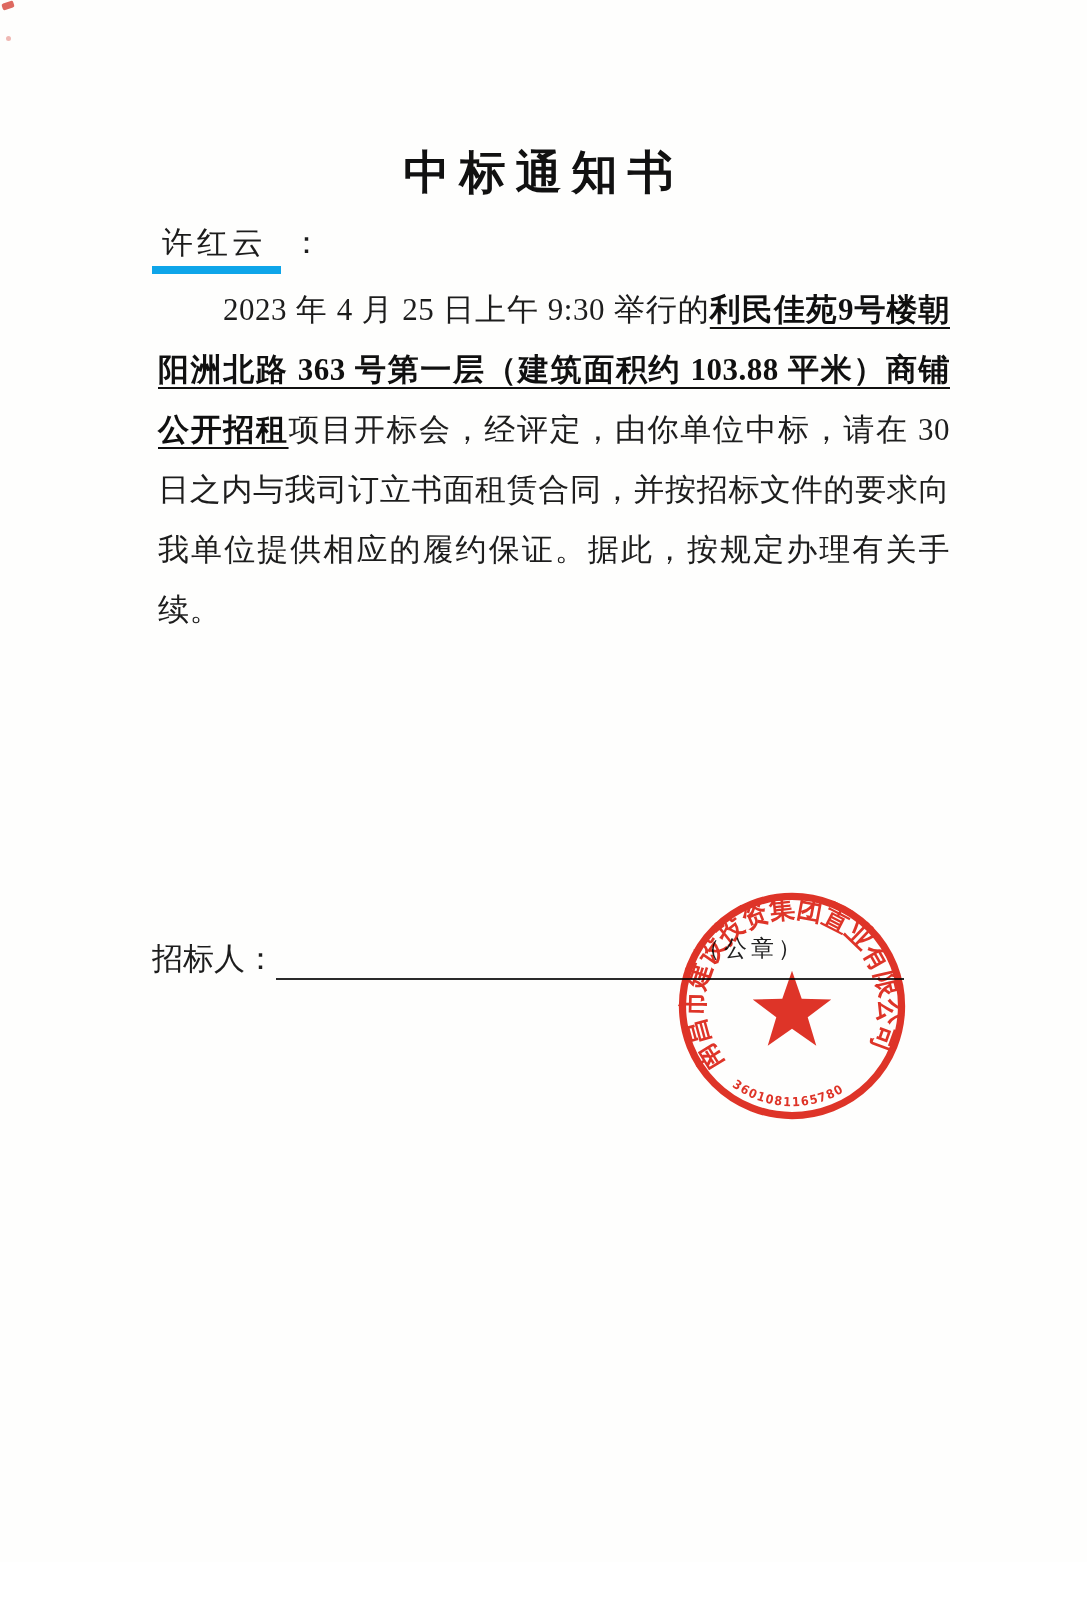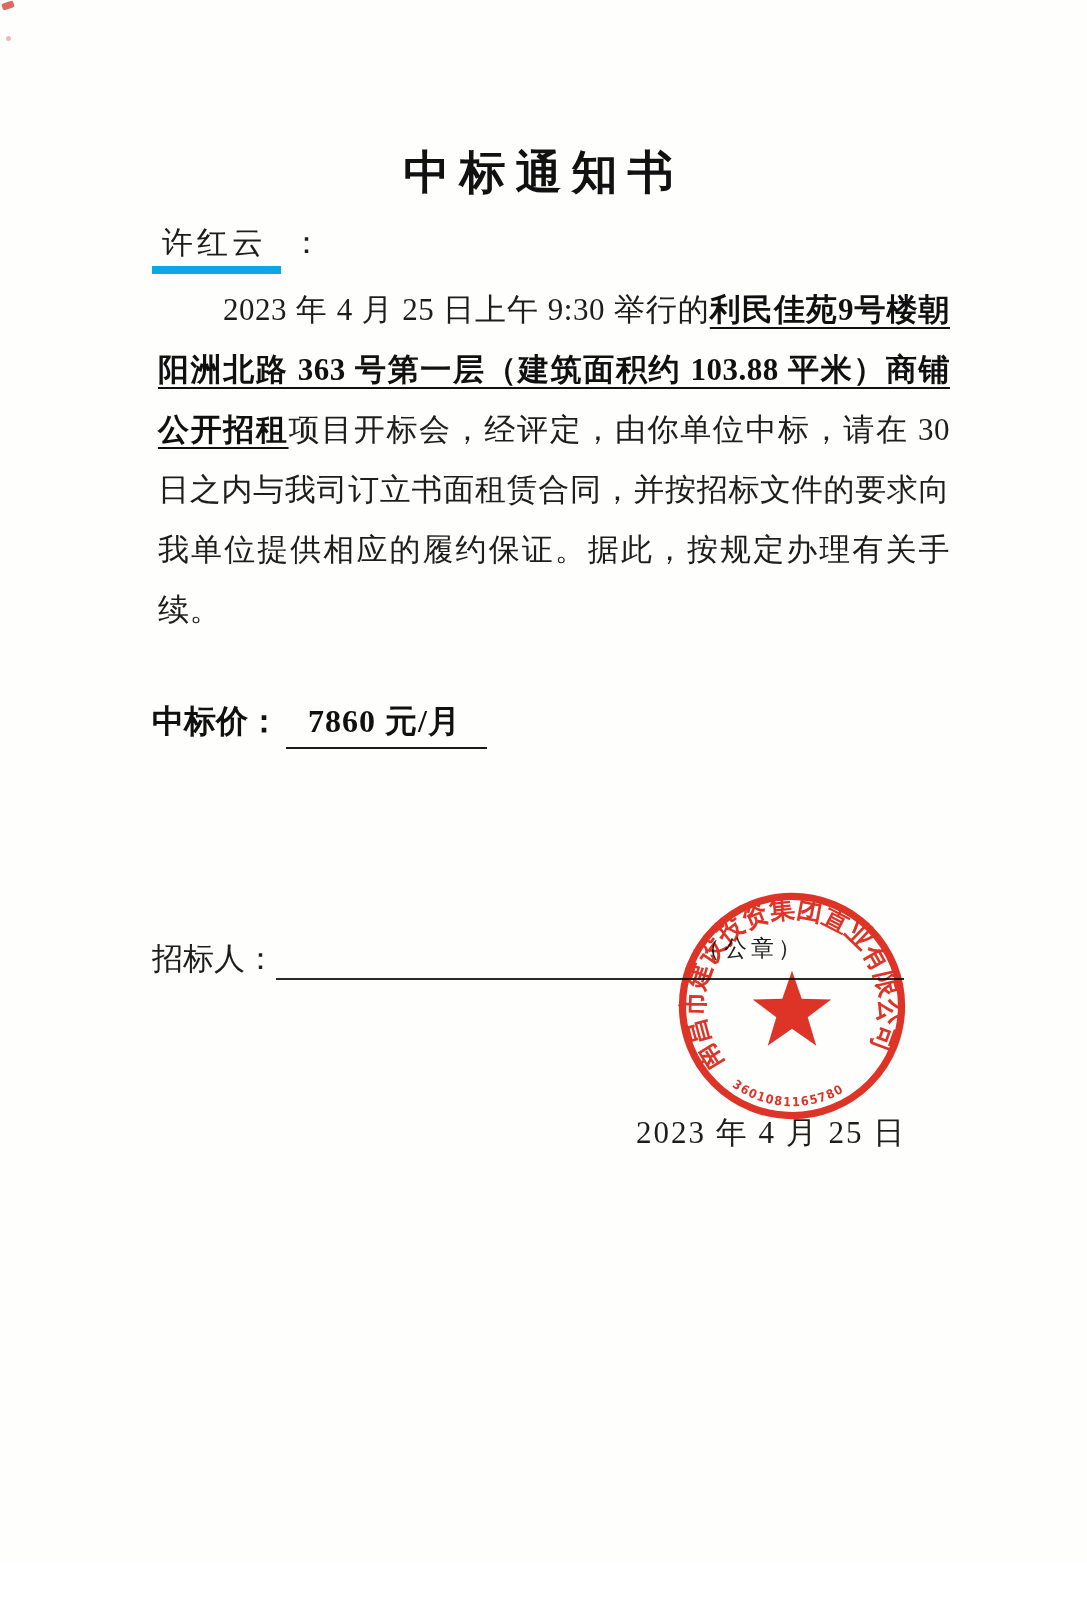--- a/index.html
+++ b/index.html
@@ -130,23 +130,20 @@
   <div class="doc-title">中标通知书</div>
 
   <div class="addressee-line">
     <span class="addressee-name">许红云</span><span class="addressee-colon">：</span>
   </div>
 
   <div class="body-para">
     <span>2023 年 4 月 25 日上午 9:30 举行的</span><span class="bold-underline">利民佳苑9号楼朝阳洲北路 363 号第一层（建筑面积约 103.88 平米）商铺公开招租</span><span>项目开标会，经评定，由你单位中标，请在 30 日之内与我司订立书面租赁合同，并按招标文件的要求向我单位提供相应的履约保证。据此，按规定办理有关手续。</span>
   </div>
 
-  <div class="price-line">
-    <span>中标价：</span><span class="price-value">7860 元/月</span>
-  </div>
 
   <div class="bidder-line">
     <span>招标人：</span><span class="bidder-underline"></span>
   </div>
 
   <div class="seal-placeholder">（公章）</div>
 
   <div class="seal-wrap">
     <svg width="248" height="248" viewBox="0 0 240 240">
       <defs>
@@ -157,15 +154,14 @@
       <polygon points="120,86 129.4,113.1 158,113.6 135.2,130.9 143.5,158.4 120,142 96.5,158.4 104.8,130.9 82,113.6 110.6,113.1" fill="#dd2417"></polygon>
       <text font-size="28" font-weight="bold" fill="#dd2417" font-family="Liberation Serif, DejaVu Serif, serif">
         <textPath href="#ringPath" startOffset="0" textLength="372" lengthAdjust="spacingAndGlyphs">南昌市建设投资集团置业有限公司</textPath>
       </text>
       <text font-size="12" font-weight="bold" fill="#dd2417" letter-spacing="1.5" font-family="DejaVu Sans, sans-serif">
         <textPath href="#numPath" startOffset="2" textLength="116" lengthAdjust="spacingAndGlyphs">3601081165780</textPath>
       </text>
     </svg>
   </div>
 
-  <div class="date-line">2023 年 4 月 25 日</div>
 
 </div>
 
 </body></html>

